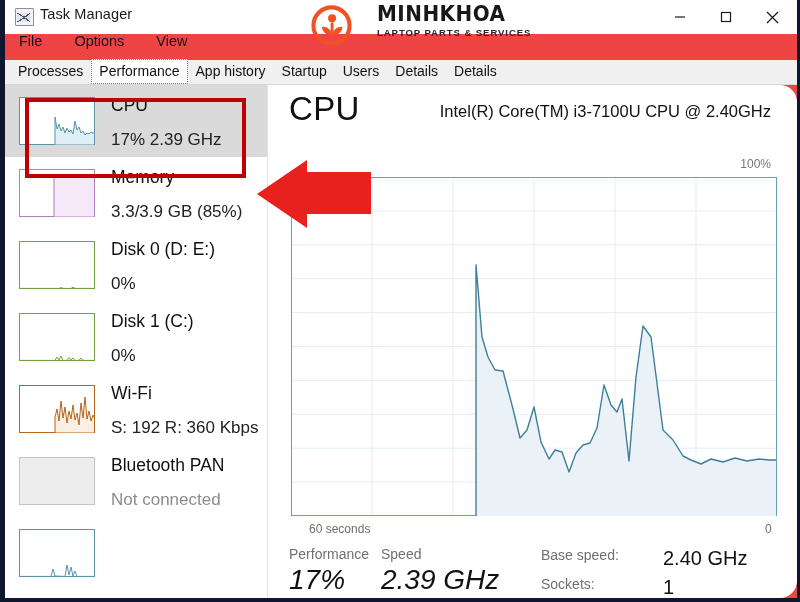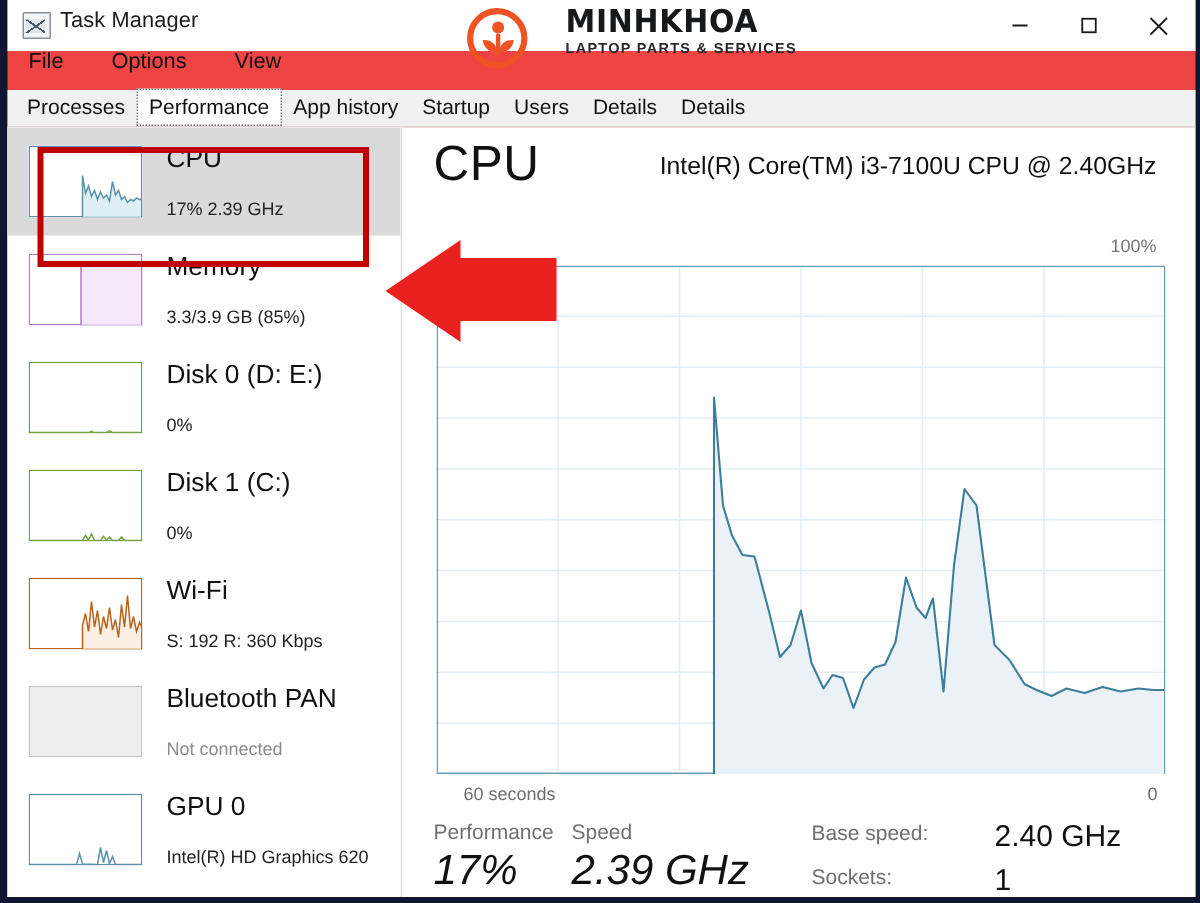--- a/index.html
+++ b/index.html
@@ -79,21 +79,21 @@
     border:1px solid transparent;
   }
   .tab.active{
     background:#ffffff;
     border:1px dotted #7a7a7a;
     position:relative;z-index:2;
   }
 
   
   .content{
-    position:absolute;left:0;top:85px;right:0;bottom:0;background:#ffffff;
+    position:absolute;left:0;top:85px;right:0;bottom:0;background:#ffffff;border-radius:17px;
   }
 
   
   .sidebar{
     position:absolute;left:0;top:0;width:262px;bottom:0;
     background:#ffffff;
     border-right:1px solid #e3e3e3;
     overflow:hidden;
   }
   .side-item{
@@ -101,21 +101,21 @@
     padding-left:14px;cursor:default;box-sizing:border-box;
   }
   .side-item.selected{background:#dadada;}
   .thumb{
     width:76px;height:48px;box-sizing:border-box;position:relative;
     background:#ffffff;flex:0 0 auto;overflow:hidden;
   }
   .thumb svg{position:absolute;left:0;top:0;width:100%;height:100%;}
   .side-txt{margin-left:16px;display:flex;flex-direction:column;justify-content:center;}
   .side-name{font-size:17.5px;color:#101010;line-height:22px;}
-  .side-sub{font-size:12px;color:#222;line-height:19px;margin-top:14px;}
+  .side-sub{font-size:17px;color:#222;line-height:19px;margin-top:14px;}
   .side-sub.muted{color:#8b8b8b;}
 
   
   .panel{position:absolute;left:262px;top:0;right:0;bottom:0;}
   .panel-head{position:absolute;left:0;top:0;right:0;height:62px;}
   .p-title{
     position:absolute;left:22px;top:2px;font-size:33px;color:#111;
     letter-spacing:0.3px;line-height:44px;
   }
   .p-model{
@@ -301,24 +301,20 @@
           <div class="side-sub muted">Not connected</div>
         </div>
       </div>
 
       <div class="side-item">
         <div class="thumb">
           <svg viewBox="0 0 76 48" preserveAspectRatio="none">
             <rect x="0.5" y="0.5" width="75" height="47" fill="#fff" stroke="#5b93ab" stroke-width="1"></rect>
             <path d="M0,47.4 L32,47.4 L34,40 L36,47 L46,47.4 L48,36 L50,46 L52,38 L54,47 L56,42 L58,47.4 L75.5,47.4" fill="none" stroke="#5b93ab" stroke-width="1"></path>
           </svg>
-        </div>
-        <div class="side-txt">
-          <div class="side-name">GPU 0</div>
-          <div class="side-sub">Intel(R) HD Graphics 620</div>
         </div>
       </div>
 
     </div>
 
     <div class="panel">
       <div class="panel-head">
         <div class="p-title">CPU</div>
         <div class="p-model">Intel(R) Core(TM) i3-7100U CPU @ 2.40GHz</div>
       </div>

